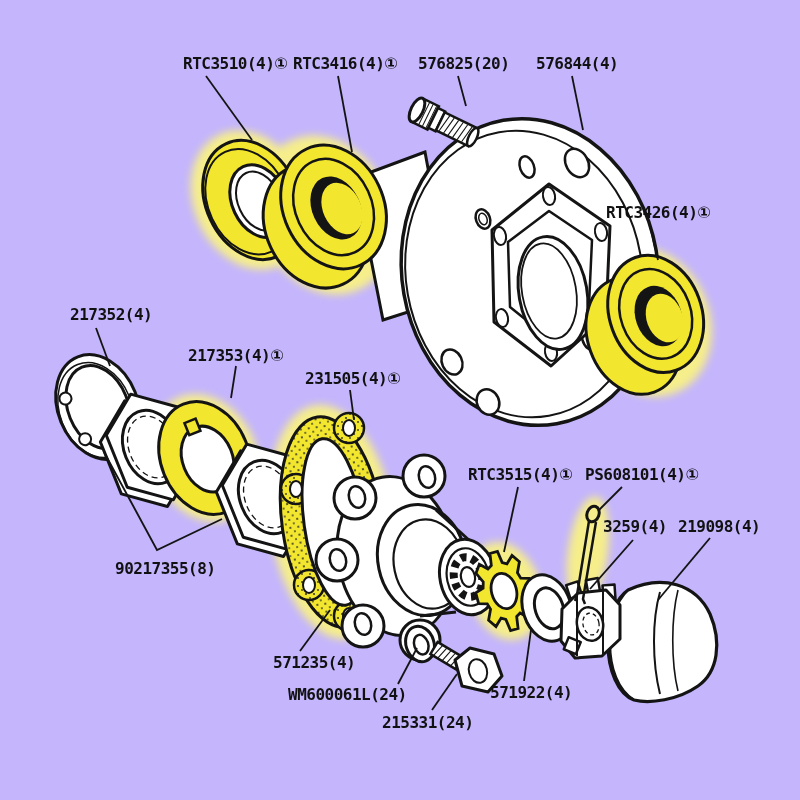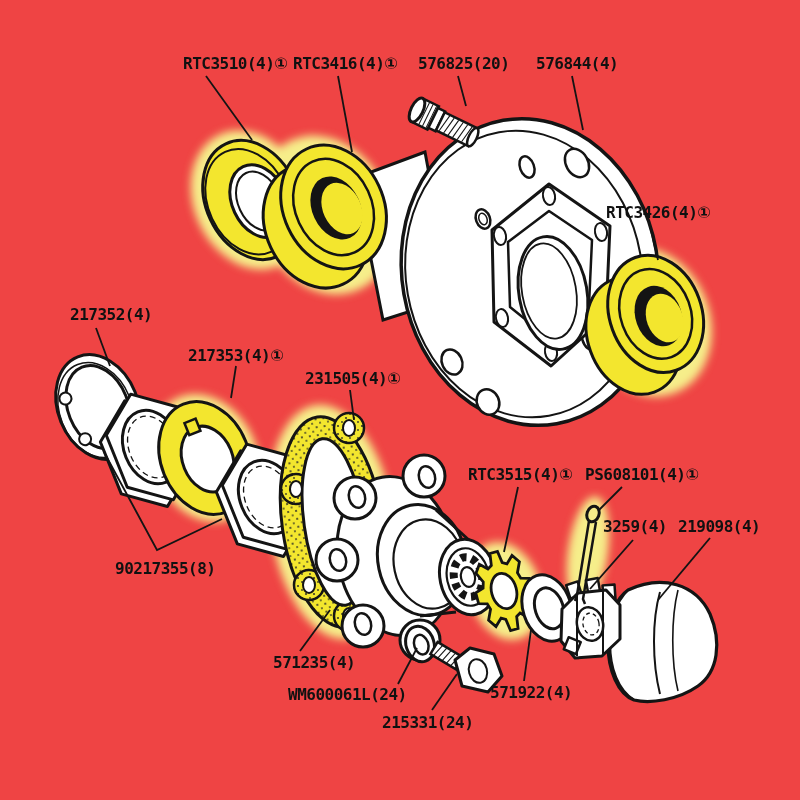--- a/index.html
+++ b/index.html
@@ -1,16 +1,16 @@
 <!DOCTYPE html>
 <html><head>
 <meta charset="utf-8">
 <style>
   html,body{margin:0;padding:0;background:#ffffff;}
-  .stage{width:800px;height:800px;position:relative;background:#ef4444;overflow:hidden;}
+  .stage{width:800px;height:800px;position:relative;background:#c4b5fd;overflow:hidden;}
   svg{display:block;}
   text.plbl{
     font-family:"DejaVu Sans Mono","DejaVu Sans",monospace;
     font-size:16px;font-weight:bold;fill:#111;letter-spacing:-0.5px;
   }
 </style>
 </head>
 <body>
 
 <div class="stage">

